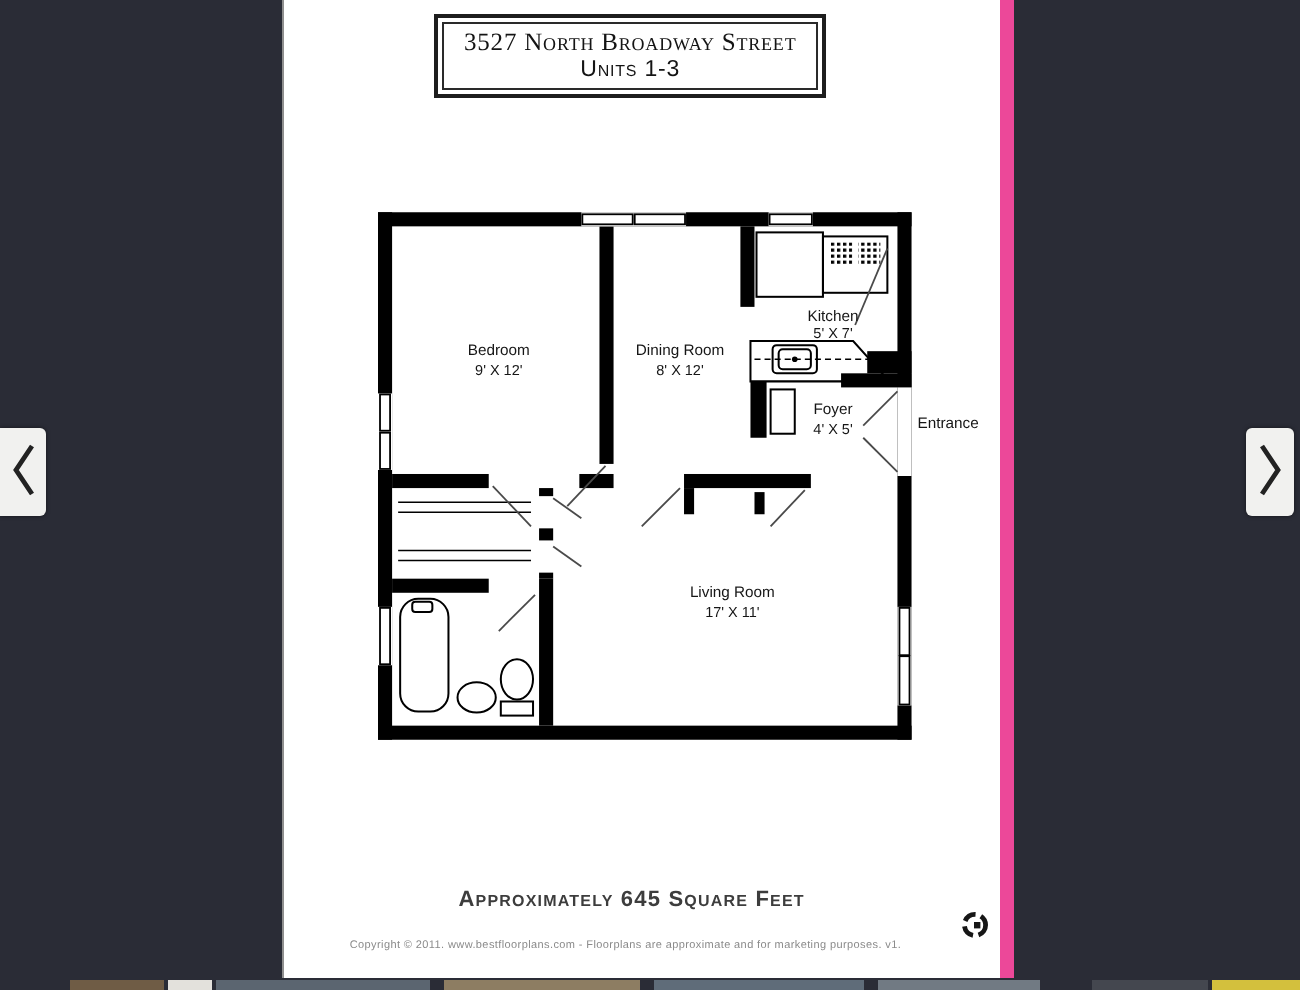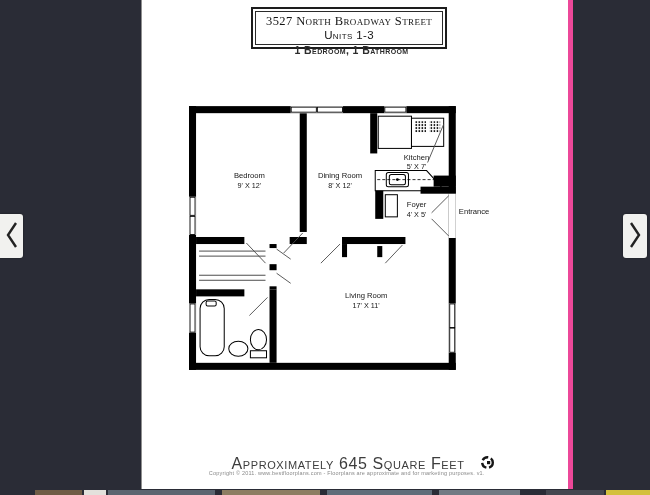--- a/index.html
+++ b/index.html
@@ -5,38 +5,38 @@
   html,body{margin:0;padding:0;background:#2a2c36;}
   .stage{position:relative;width:650px;height:495px;background:#2a2c36;overflow:hidden;
          font-family:"Liberation Sans",sans-serif;}
   
   .nav-btn{position:absolute;top:214px;width:23px;height:44px;background:#f1f1ef;
            border:none;border-radius:3px;display:flex;align-items:center;justify-content:center;
            cursor:pointer;padding:0;box-shadow:0 0 2px rgba(0,0,0,.5);}
   .nav-btn.left{left:0;border-top-left-radius:0;border-bottom-left-radius:0;}
   .nav-btn.right{left:623px;width:24px;}
   
-  .page{position:absolute;left:141px;top:0;width:432px;height:489px;background:#ffffff;
-        border-left:1px solid #8f8f8f;border-right:5px solid #ec4899;box-sizing:border-box;}
+  .page{position:absolute;left:141px;top:0;width:366px;height:489px;background:#ffffff;
+        border-left:1px solid #8f8f8f;border-right:7px solid #ec4899;box-sizing:border-box;}
   .title-box{position:absolute;left:50%;top:7px;transform:translateX(-53%);
              border:2px solid #1d1d1d;padding:2px;background:#fff;}
   .title-box .inner{border:1px solid #2a2a2a;padding:2px 10px 3px 10px;text-align:center;}
   .title-line1{font-family:"Liberation Serif",serif;font-variant:small-caps;font-size:12.5px;
                letter-spacing:.4px;color:#141414;white-space:nowrap;}
   .title-line2{font-family:Liberation Sans, sans-serif;font-variant:small-caps;font-size:11.5px;
                letter-spacing:.4px;color:#141414;}
   .subtitle{position:absolute;left:50%;top:44px;transform:translateX(-53%);
             font-variant:small-caps;font-weight:bold;font-size:10.5px;letter-spacing:.4px;
             color:#2c2c2c;white-space:nowrap;}
   .plan-wrap{position:absolute;left:47px;top:106px;width:302px;height:264px;}
   .plan text{font-family:"Liberation Sans",sans-serif;fill:#161616;}
   .room-name{font-size:7.6px;}
   .room-dims{font-size:7.2px;}
-  .footer-text{position:absolute;left:50%;top:455px;transform:translateX(-53%);
-               font-variant:small-caps;font-weight:400;font-size:16px;letter-spacing:.6px;
+  .footer-text{position:absolute;left:50%;top:444px;transform:translateX(-53%);
+               font-variant:small-caps;font-weight:700;font-size:11px;letter-spacing:.6px;
                color:#3d3d3d;white-space:nowrap;}
   .copyright{position:absolute;left:50%;top:470px;transform:translateX(-53%);
              font-size:5.5px;color:#8a8a8a;white-space:nowrap;letter-spacing:.2px;}
   .logo-mark{position:absolute;left:338px;top:455px;width:15px;height:15px;}
   
   .thumb-sliver{position:absolute;top:490px;height:5px;}
 </style>
 </head>
 <body>
 
@@ -60,21 +60,20 @@
 
   <div class="page">
 
     <div class="title-box">
       <div class="inner">
         <div class="title-line1">3527 North Broadway Street</div>
         <div class="title-line2">Units 1-3</div>
       </div>
     </div>
 
-    <div class="subtitle">1 Bedroom, 1 Bathroom</div>
 
     <div class="plan-wrap">
       <svg class="plan" viewBox="0 0 300 262" width="302" height="264">
         <defs>
           <pattern id="burner" width="3" height="3" patternUnits="userSpaceOnUse">
             <rect width="1.6" height="1.6" fill="#000"></rect>
           </pattern>
         </defs>
 
         <g fill="#000">

